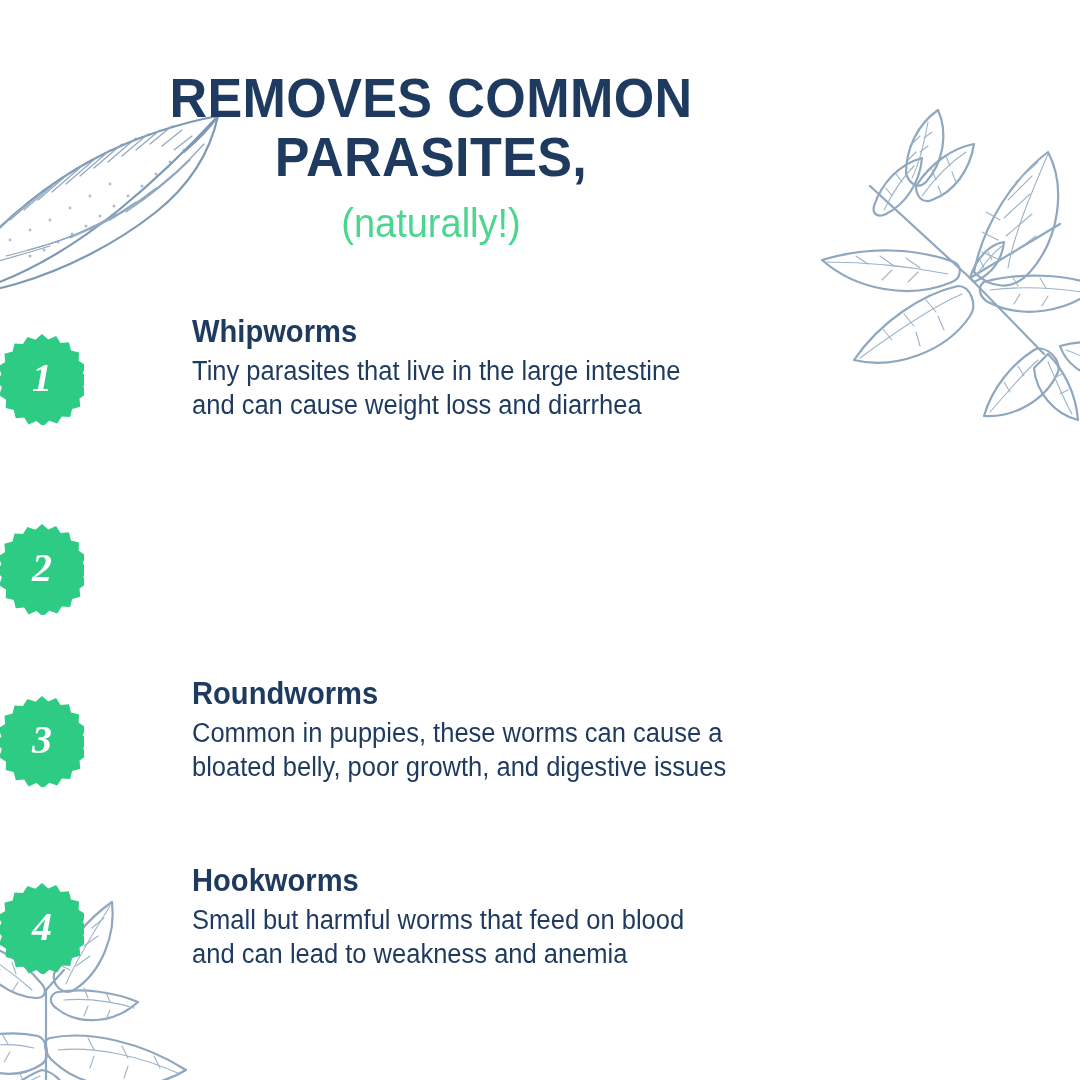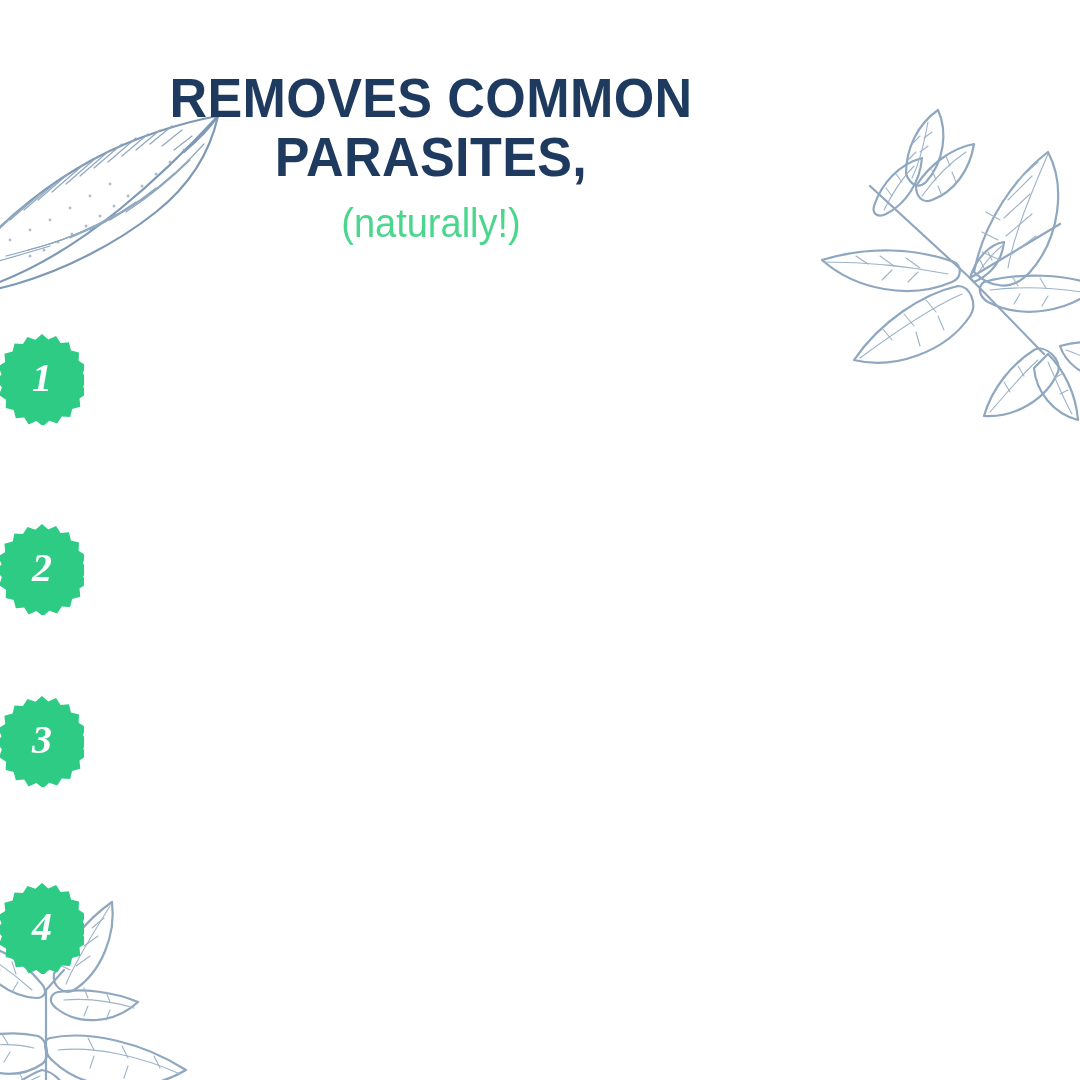--- a/index.html
+++ b/index.html
@@ -336,42 +336,57 @@
 
 <div class="parasite-list">
 
   <div class="parasite-item item-1">
     <div class="badge">
       <svg viewBox="0 0 84 92" xmlns="http://www.w3.org/2000/svg">
         <path fill="#2ecb85" d="M42 1 l6.3 5.4 7.8-3.3 4.4 7 8.4-0.8 2.1 8.2 8 1.9 -0.4 8.4 7.1 4.6 -2.9 7.9 5.6 6.3 -5.2 6.6 3.3 7.8 -7 4.4 0.8 8.4 -8.2 2.1 -1.9 8 -8.4-0.4 -4.6 7.1 -7.9-2.9 -6.3 5.6 -6.6-5.2 -7.8 3.3 -4.4-7 -8.4 0.8 -2.1-8.2 -8-1.9 0.4-8.4 -7.1-4.6 2.9-7.9 -5.6-6.3 5.2-6.6 -3.3-7.8 7-4.4 -0.8-8.4 8.2-2.1 1.9-8 8.4 0.4 4.6-7.1 7.9 2.9z"></path>
       </svg>
       <div class="badge-num">1</div>
     </div>
+    <div class="item-text">
+      <h2 class="item-title">Whipworms</h2>
+      <p class="item-desc">Tiny parasites that live in the large intestine
+and can cause weight loss and diarrhea</p>
+    </div>
   </div>
 
   <div class="parasite-item item-2">
     <div class="badge">
       <svg viewBox="0 0 84 92" xmlns="http://www.w3.org/2000/svg">
         <path fill="#2ecb85" d="M42 1 l6.3 5.4 7.8-3.3 4.4 7 8.4-0.8 2.1 8.2 8 1.9 -0.4 8.4 7.1 4.6 -2.9 7.9 5.6 6.3 -5.2 6.6 3.3 7.8 -7 4.4 0.8 8.4 -8.2 2.1 -1.9 8 -8.4-0.4 -4.6 7.1 -7.9-2.9 -6.3 5.6 -6.6-5.2 -7.8 3.3 -4.4-7 -8.4 0.8 -2.1-8.2 -8-1.9 0.4-8.4 -7.1-4.6 2.9-7.9 -5.6-6.3 5.2-6.6 -3.3-7.8 7-4.4 -0.8-8.4 8.2-2.1 1.9-8 8.4 0.4 4.6-7.1 7.9 2.9z"></path>
       </svg>
       <div class="badge-num">2</div>
     </div>
   </div>
 
   <div class="parasite-item item-3">
     <div class="badge">
       <svg viewBox="0 0 84 92" xmlns="http://www.w3.org/2000/svg">
         <path fill="#2ecb85" d="M42 1 l6.3 5.4 7.8-3.3 4.4 7 8.4-0.8 2.1 8.2 8 1.9 -0.4 8.4 7.1 4.6 -2.9 7.9 5.6 6.3 -5.2 6.6 3.3 7.8 -7 4.4 0.8 8.4 -8.2 2.1 -1.9 8 -8.4-0.4 -4.6 7.1 -7.9-2.9 -6.3 5.6 -6.6-5.2 -7.8 3.3 -4.4-7 -8.4 0.8 -2.1-8.2 -8-1.9 0.4-8.4 -7.1-4.6 2.9-7.9 -5.6-6.3 5.2-6.6 -3.3-7.8 7-4.4 -0.8-8.4 8.2-2.1 1.9-8 8.4 0.4 4.6-7.1 7.9 2.9z"></path>
       </svg>
       <div class="badge-num">3</div>
     </div>
+    <div class="item-text">
+      <h2 class="item-title">Roundworms</h2>
+      <p class="item-desc">Common in puppies, these worms can cause a
+bloated belly, poor growth, and digestive issues</p>
+    </div>
   </div>
 
   <div class="parasite-item item-4">
     <div class="badge">
       <svg viewBox="0 0 84 92" xmlns="http://www.w3.org/2000/svg">
         <path fill="#2ecb85" d="M42 1 l6.3 5.4 7.8-3.3 4.4 7 8.4-0.8 2.1 8.2 8 1.9 -0.4 8.4 7.1 4.6 -2.9 7.9 5.6 6.3 -5.2 6.6 3.3 7.8 -7 4.4 0.8 8.4 -8.2 2.1 -1.9 8 -8.4-0.4 -4.6 7.1 -7.9-2.9 -6.3 5.6 -6.6-5.2 -7.8 3.3 -4.4-7 -8.4 0.8 -2.1-8.2 -8-1.9 0.4-8.4 -7.1-4.6 2.9-7.9 -5.6-6.3 5.2-6.6 -3.3-7.8 7-4.4 -0.8-8.4 8.2-2.1 1.9-8 8.4 0.4 4.6-7.1 7.9 2.9z"></path>
       </svg>
       <div class="badge-num">4</div>
     </div>
+    <div class="item-text">
+      <h2 class="item-title">Hookworms</h2>
+      <p class="item-desc">Small but harmful worms that feed on blood
+and can lead to weakness and anemia</p>
+    </div>
   </div>
 
 </div>
 
 </body></html>

